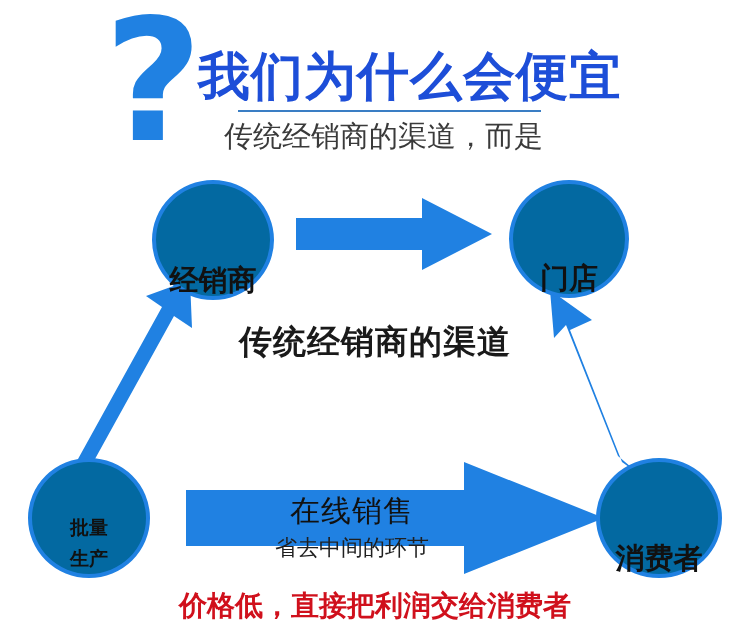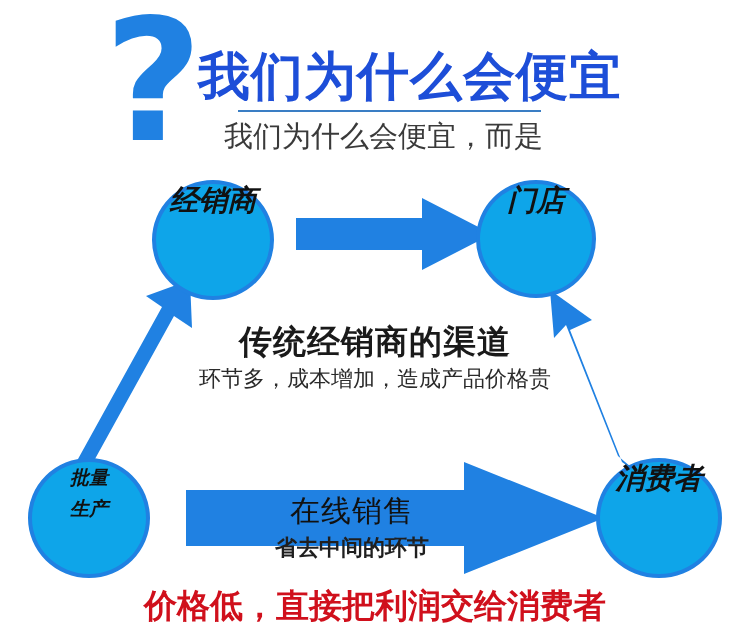--- a/index.html
+++ b/index.html
@@ -66,38 +66,37 @@
     color: #3a3a3a;
     white-space: nowrap;
   }
 
   
   .node {
     position: absolute;
     box-sizing: border-box;
     border: 4px solid #2081E2;
     border-radius: 50%;
-    background: #0ea5e9;
+    background: #0369a1;
     display: flex;
-    align-items: flex-start;
+    align-items: flex-end;
     justify-content: center;
     text-align: center;
     z-index: 4;
-    font-style: italic;
   }
   .node-label {
     font-size: 29px;
     line-height: 32px;
     font-weight: 700;
     color: #111111;
     letter-spacing: 0px;
     white-space: pre-line;
   }
   #node-distributor { left: 152px; top: 180px;  width: 122px; height: 120px; }
-  #node-store       { left: 476px; top: 180px;  width: 120px; height: 118px; }
+  #node-store       { left: 509px; top: 180px;  width: 120px; height: 118px; }
   #node-production  { left: 28px;  top: 458px;  width: 122px; height: 120px; }
   #node-consumer    { left: 596px; top: 458px;  width: 126px; height: 120px; }
   #node-production .node-label { font-size: 19px; line-height: 31px; }
 
   
   .arrow-svg {
     position: absolute;
     overflow: visible;
     z-index: 2;
   }
@@ -143,49 +142,49 @@
     font-size: 30px;
     line-height: 46px;
     font-weight: 400;
     color: #111111;
     letter-spacing: 1px;
   }
   #bottom-sub {
     margin-top: -1px;
     font-size: 22px;
     line-height: 30px;
-    font-weight: 700;
+    font-weight: 400;
     color: #1f1f1f;
   }
 
   
   #footer-note {
     position: absolute;
     left: 0;
     top: 590px;
     width: 750px;
     text-align: center;
-    font-size: 33px;
+    font-size: 28px;
     line-height: 32px;
     font-weight: 700;
     color: #D0101C;
     letter-spacing: 0px;
     z-index: 6;
   }
 </style>
 </head>
 <body>
 
 <div id="page">
 
   <div id="header-block">
     <div id="question-mark">?</div>
     <div id="main-title">我们为什么会便宜</div>
     <div id="title-rule"></div>
-    <div id="subtitle">我们为什么会便宜，而是</div>
+    <div id="subtitle">传统经销商的渠道，而是</div>
   </div>
 
   <svg id="arrow-top" class="arrow-svg" viewBox="0 0 200 76">
     <polygon points="0,22 126,22 126,2 196,38 126,74 126,54 0,54" fill="#2081E2"></polygon>
   </svg>
 
   <svg id="arrow-left" class="arrow-svg" viewBox="0 0 146 212">
     <polygon points="12,212 38,196 122,44 140,56 138,8 94,24 110,35 26,187" fill="#2081E2"></polygon>
   </svg>
 
@@ -209,21 +208,20 @@
     <span class="node-label">批量
 生产</span>
   </div>
 
   <div id="node-consumer" class="node">
     <span class="node-label">消费者</span>
   </div>
 
   <div id="mid-caption">
     <div id="mid-title">传统经销商的渠道</div>
-    <div id="mid-sub">环节多，成本增加，造成产品价格贵</div>
   </div>
 
   <div id="bottom-caption">
     <div id="bottom-title">在线销售</div>
     <div id="bottom-sub">省去中间的环节</div>
   </div>
 
   <div id="footer-note">价格低，直接把利润交给消费者</div>
 
 </div>

